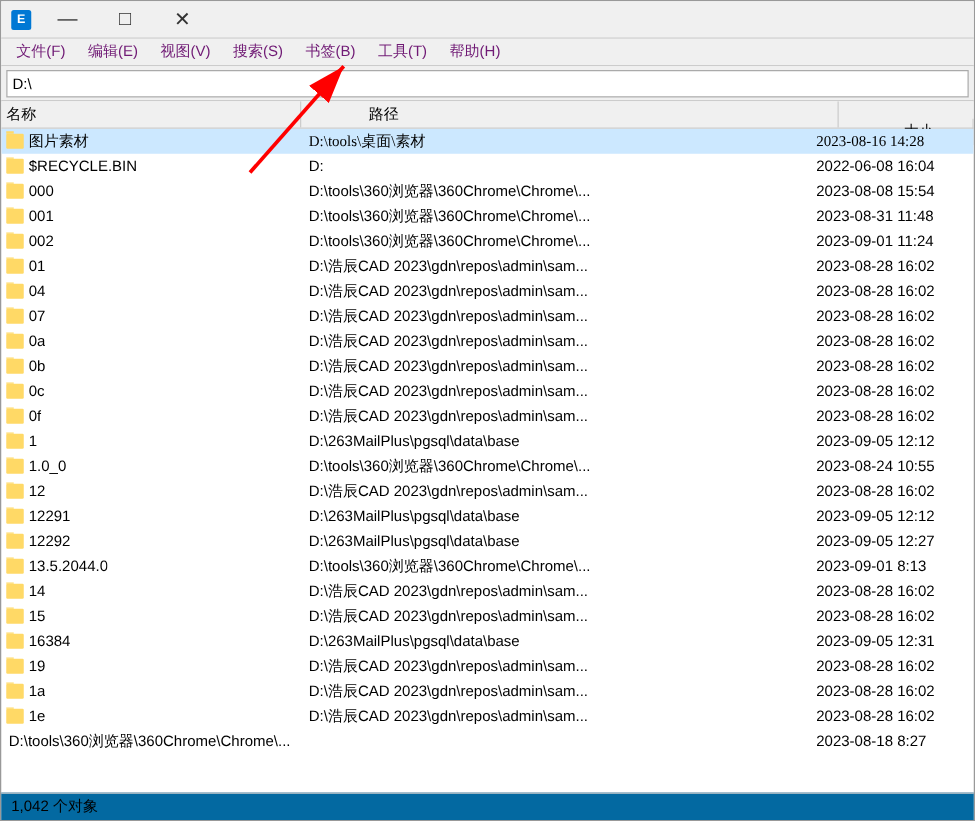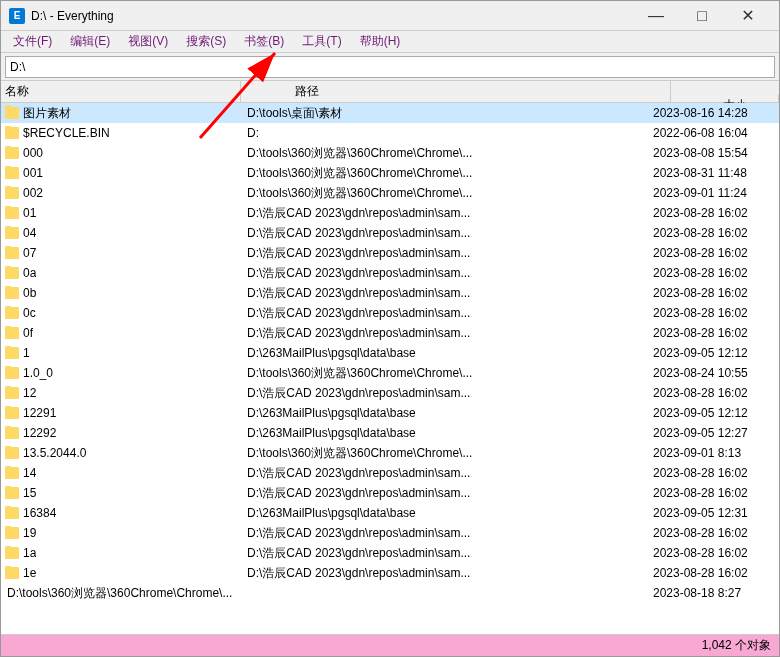--- a/index.html
+++ b/index.html
@@ -186,28 +186,28 @@
     }
     .row-date {
       width: 130px;
       padding-left: 4px;
       font-size: 12px;
       white-space: nowrap;
     }
     
     .status-bar {
       height: 22px;
-      background: #f9a8d4;
+      background: #0369a1;
       border-top: 1px solid #ccc;
       display: flex;
       align-items: center;
       padding: 0 8px;
       font-size: 12px;
       color: #000;
-      justify-content: flex-end;
+      justify-content: flex-start;
     }
     
     .table-body::-webkit-scrollbar { width: 16px; }
     .table-body::-webkit-scrollbar-track { background: #f0f0f0; }
     .table-body::-webkit-scrollbar-thumb { background: #c0c0c0; border: 3px solid #f0f0f0; }
     .window-wrapper {
       position: relative;
     }
     .red-arrow {
       position: absolute;
@@ -218,21 +218,20 @@
     }
   </style>
 </head>
 <body>
 
 <div class="window-wrapper" style="position:relative;">
   <div class="window">
 
     <div class="title-bar">
       <div class="title-bar-icon">E</div>
-      <span class="title-bar-text">D:\ - Everything</span>
       <div class="title-bar-controls">
         <button class="title-btn">—</button>
         <button class="title-btn">□</button>
         <button class="title-btn close">✕</button>
       </div>
     </div>
 
     <div class="menu-bar">
     <div class="menu-item">文件(F)</div>
         <div class="menu-item">编辑(E)</div>
@@ -247,21 +246,21 @@
       <input class="search-input" type="text" value="D:\" style="">
     </div>
 
     <div class="table-container">
       <div class="table-header">
         <div class="col-name">名称</div>
         <div class="col-path">路径</div>
         <div class="col-size">大小</div>
       </div>
       <div class="table-body" id="tableBody">
-      <div class="table-row" style="background: rgb(204, 232, 255);">
+      <div class="table-row" style="background: rgb(204, 232, 255); font-family: Liberation Serif, serif;">
       <div class="row-name">
         <div class="folder-icon"></div>
         <span class="row-name-text">图片素材</span>
       </div>
       <div class="row-path">D:\tools\桌面\素材</div>
       <div class="row-size"></div>
       <div class="row-date">2023-08-16 14:28</div>
     </div>
           <div class="table-row">
       <div class="row-name">

